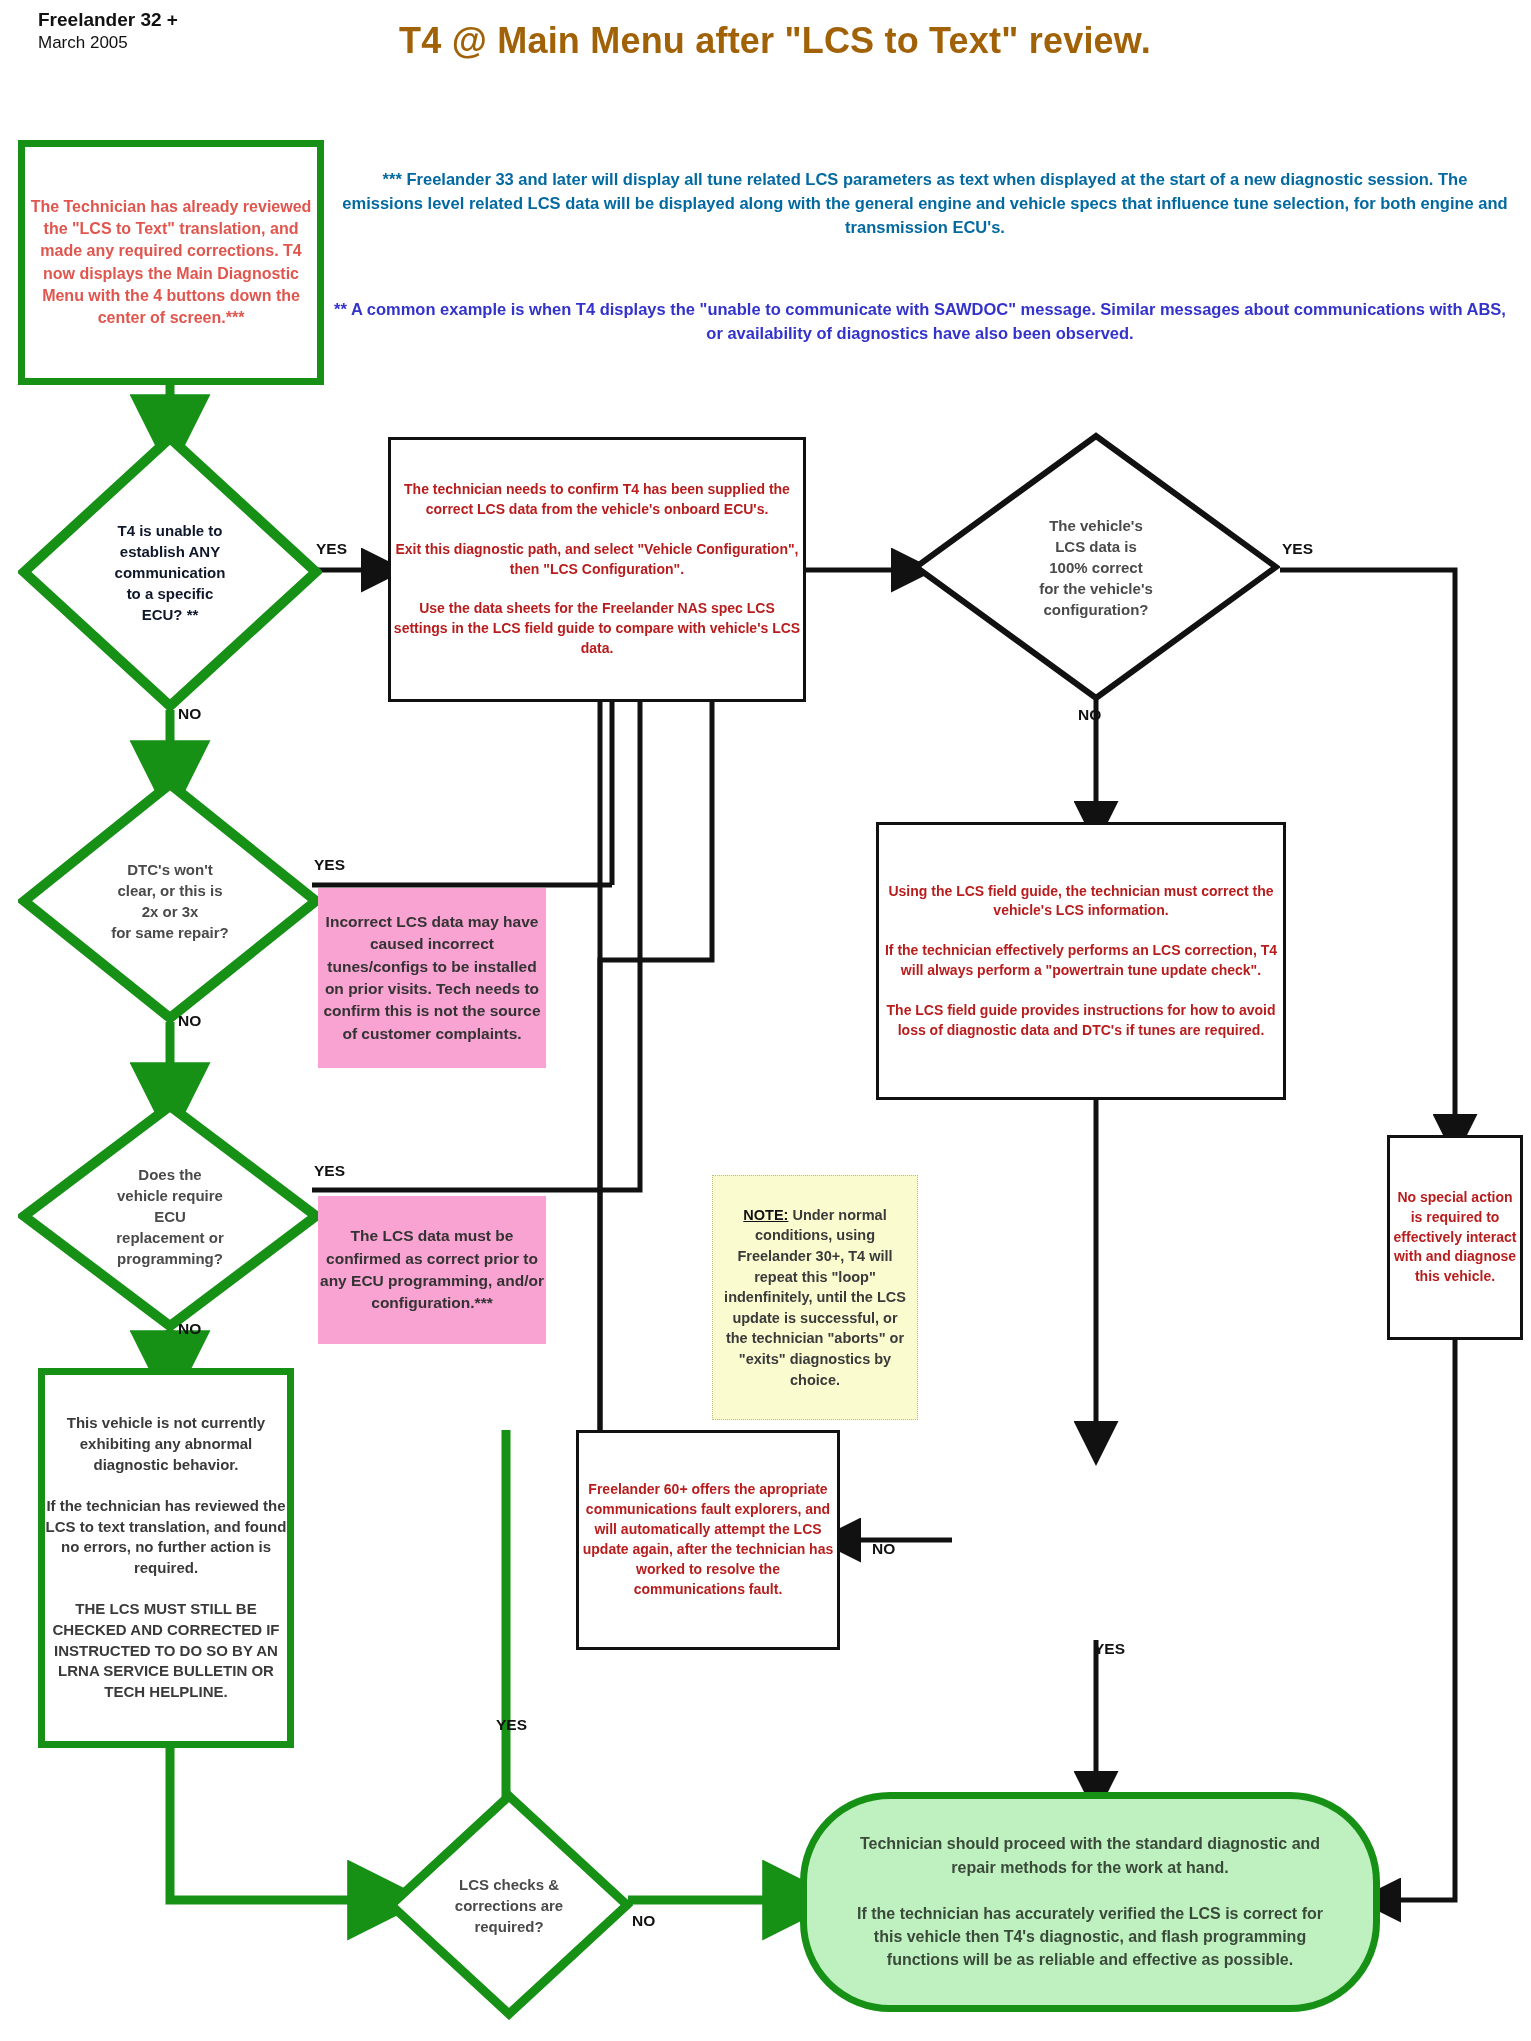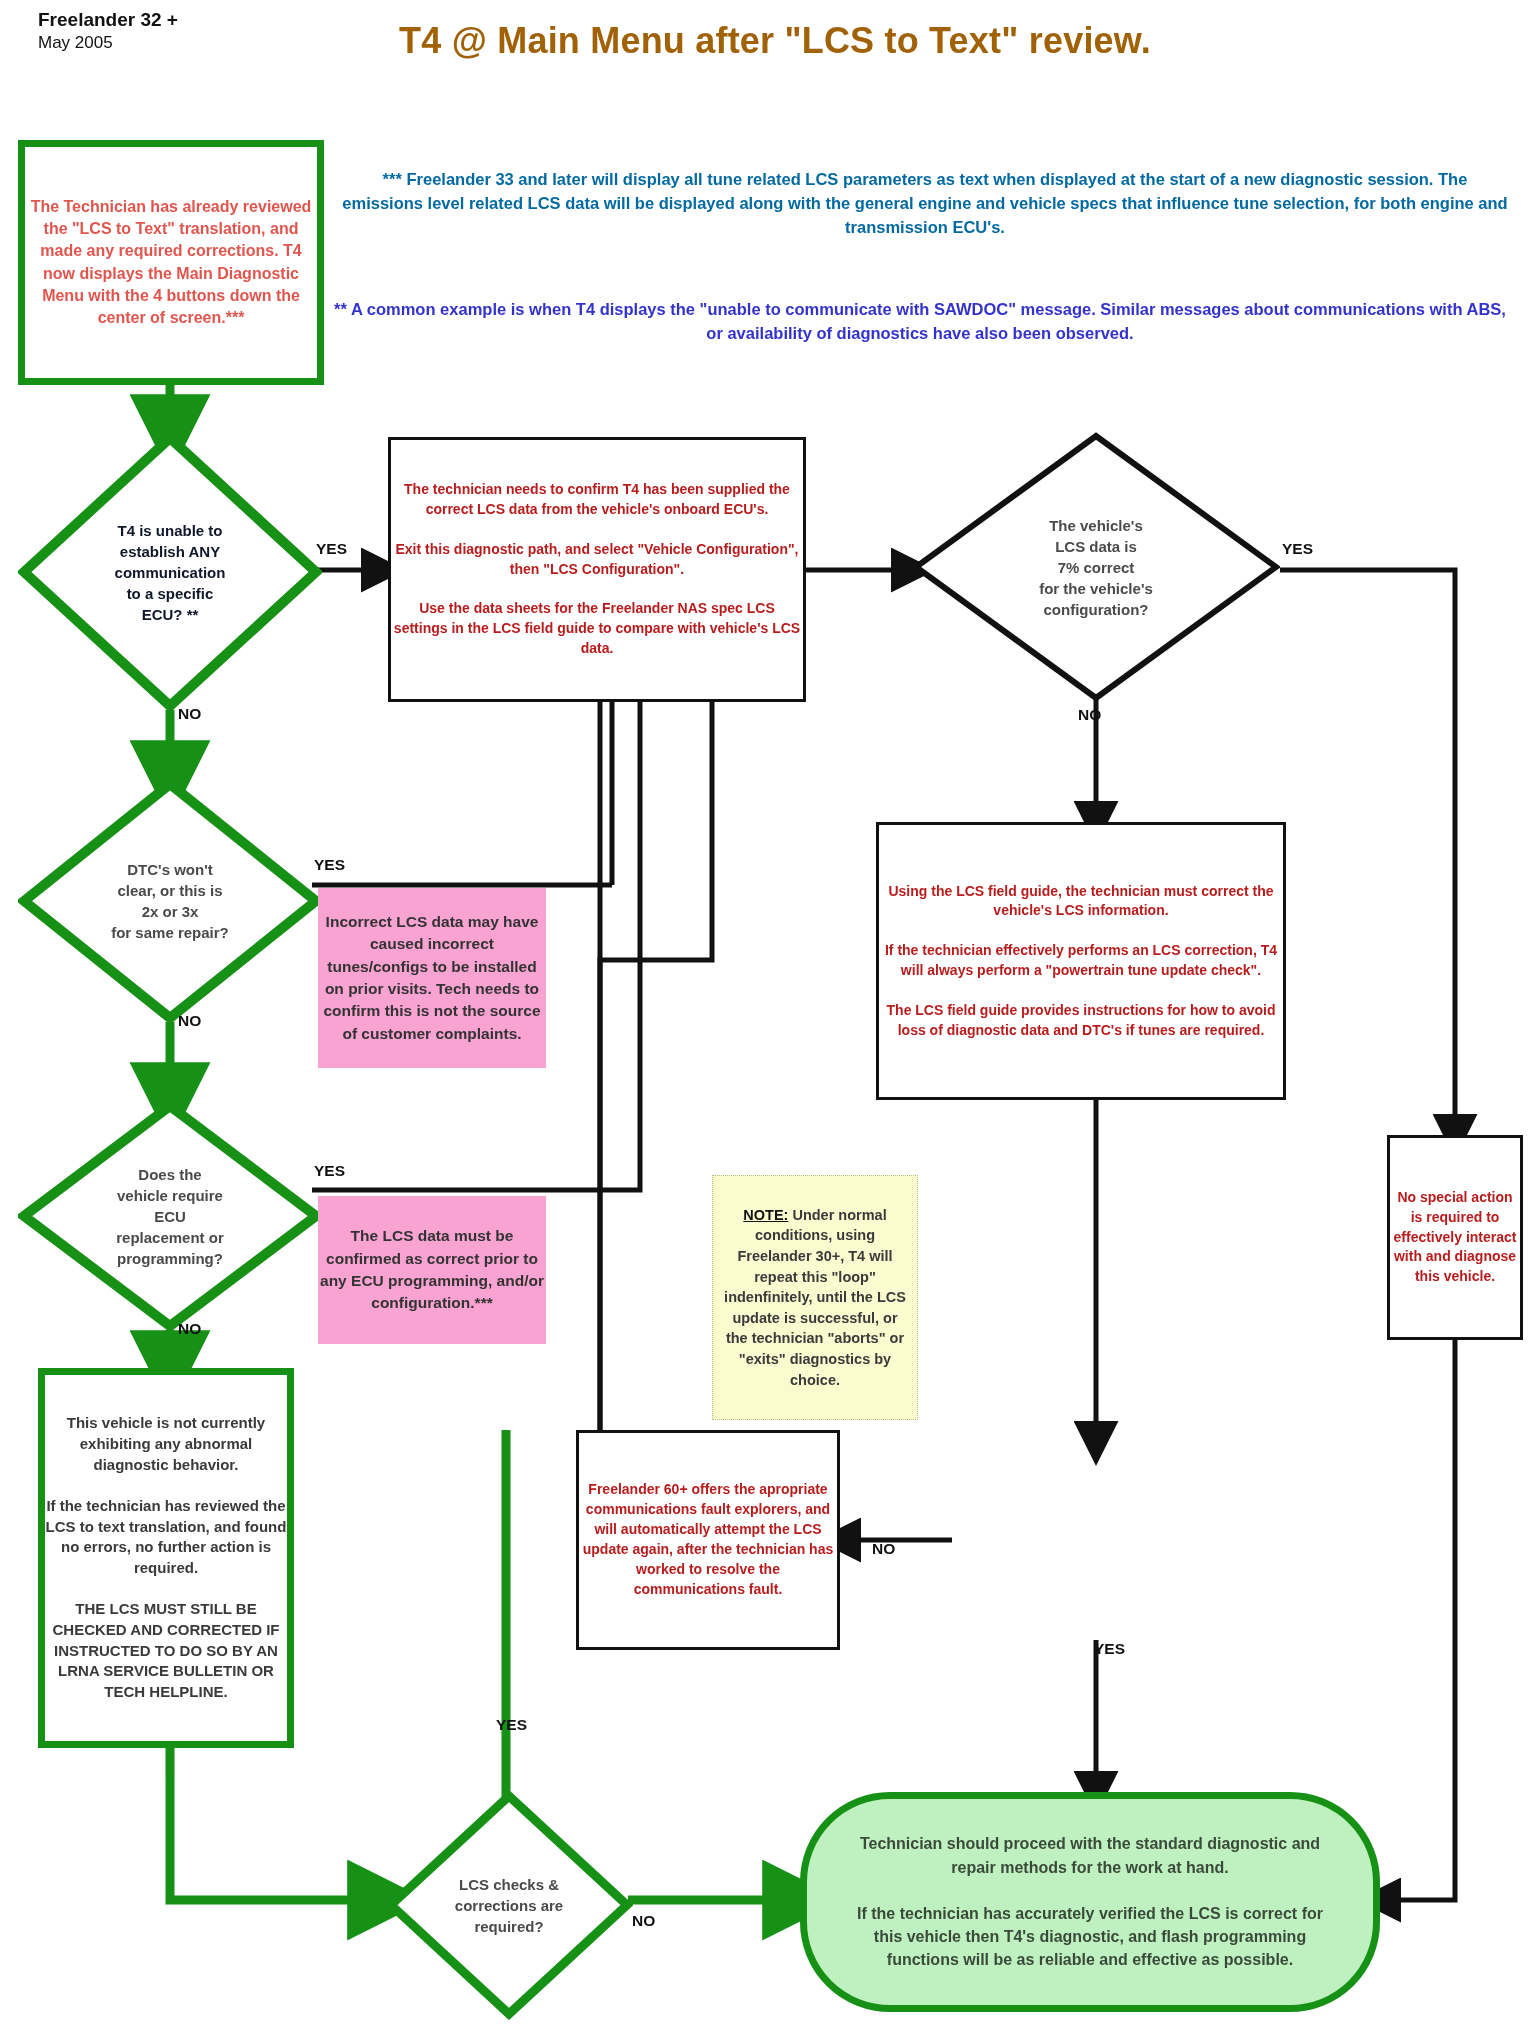--- a/index.html
+++ b/index.html
@@ -55,21 +55,21 @@
 
   u.ul{text-decoration:underline;}
 </style>
 </head>
 <body>
 
 <div id="page">
 
   <div class="abs" id="doc-meta">
     <div class="l1">Freelander 32 +</div>
-    <div class="l2">May 2005</div>
+    <div class="l2">March 2005</div>
   </div>
   <div class="abs" id="main-title">T4 @ Main Menu after "LCS to Text" review.</div>
 
   <div class="abs note-par" id="red-note">*** Freelander 33 and later will display all tune related LCS parameters as text when displayed at the start of a new diagnostic session. The emissions level related LCS data will be displayed along with the general engine and vehicle specs that influence tune selection, for both engine and transmission ECU's.</div>
   <div class="abs note-par" id="blue-note">** A common example is when T4 displays the "unable to communicate with SAWDOC" message. Similar messages about communications with ABS, or availability of diagnostics have also been observed.</div>
 
   <svg id="wires" viewBox="0 0 1531 2041" xmlns="http://www.w3.org/2000/svg">
     <defs>
       <marker id="agr" markerWidth="9" markerHeight="9" refX="4.2" refY="4.5" orient="auto">
         <path d="M0,0 L9,4.5 L0,9 z" fill="#169116"></path>
@@ -145,21 +145,21 @@
 
 Use the data sheets for the Freelander NAS spec LCS settings in the LCS field guide to compare with vehicle's LCS data.</div>
   </div>
 
   <div class="diamond" style="left:912px;top:432px;width:368px;height:270px;">
     <svg width="368" height="270" xmlns="http://www.w3.org/2000/svg">
       <polygon points="184,4 364,135 184,266 4,135" fill="#fff" stroke="#111111" stroke-width="6"></polygon>
     </svg>
     <div class="dtxt"><span>The vehicle's
 LCS data is
-7% correct
+100% correct
 for the vehicle's
 configuration?</span></div>
   </div>
 
   <div class="diamond" style="left:18px;top:778px;width:304px;height:246px;">
     <svg width="304" height="246" xmlns="http://www.w3.org/2000/svg">
       <polygon points="152,6 298,123 152,240 6,123" fill="#fff" stroke="#169116" stroke-width="10"></polygon>
     </svg>
     <div class="dtxt"><span>DTC's won't
 clear, or this is

